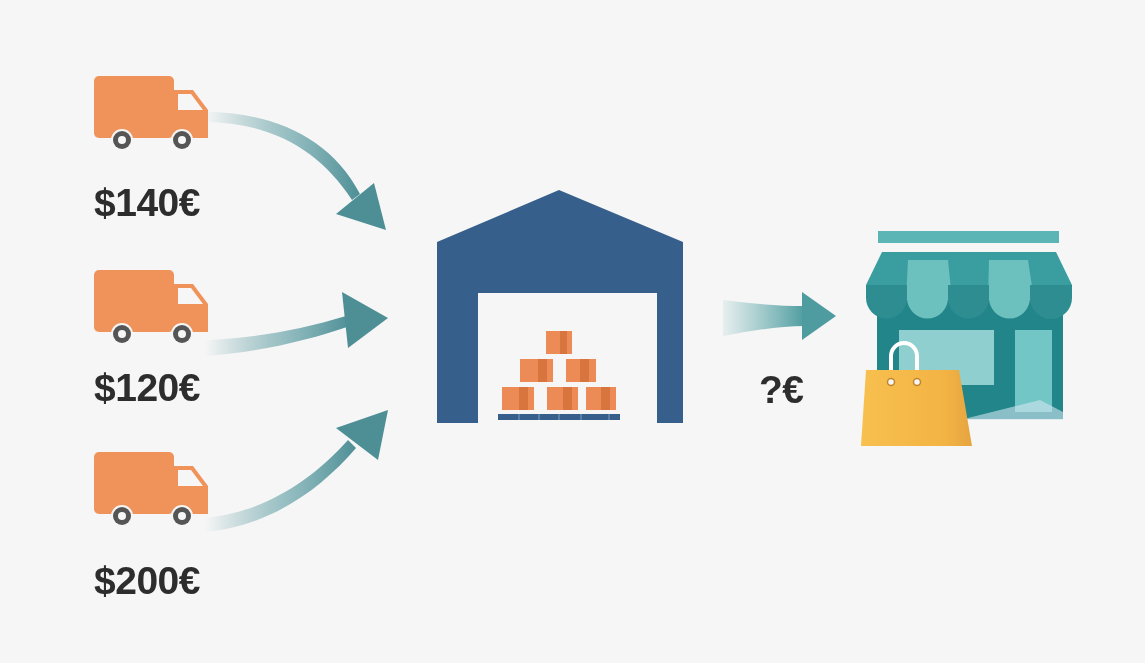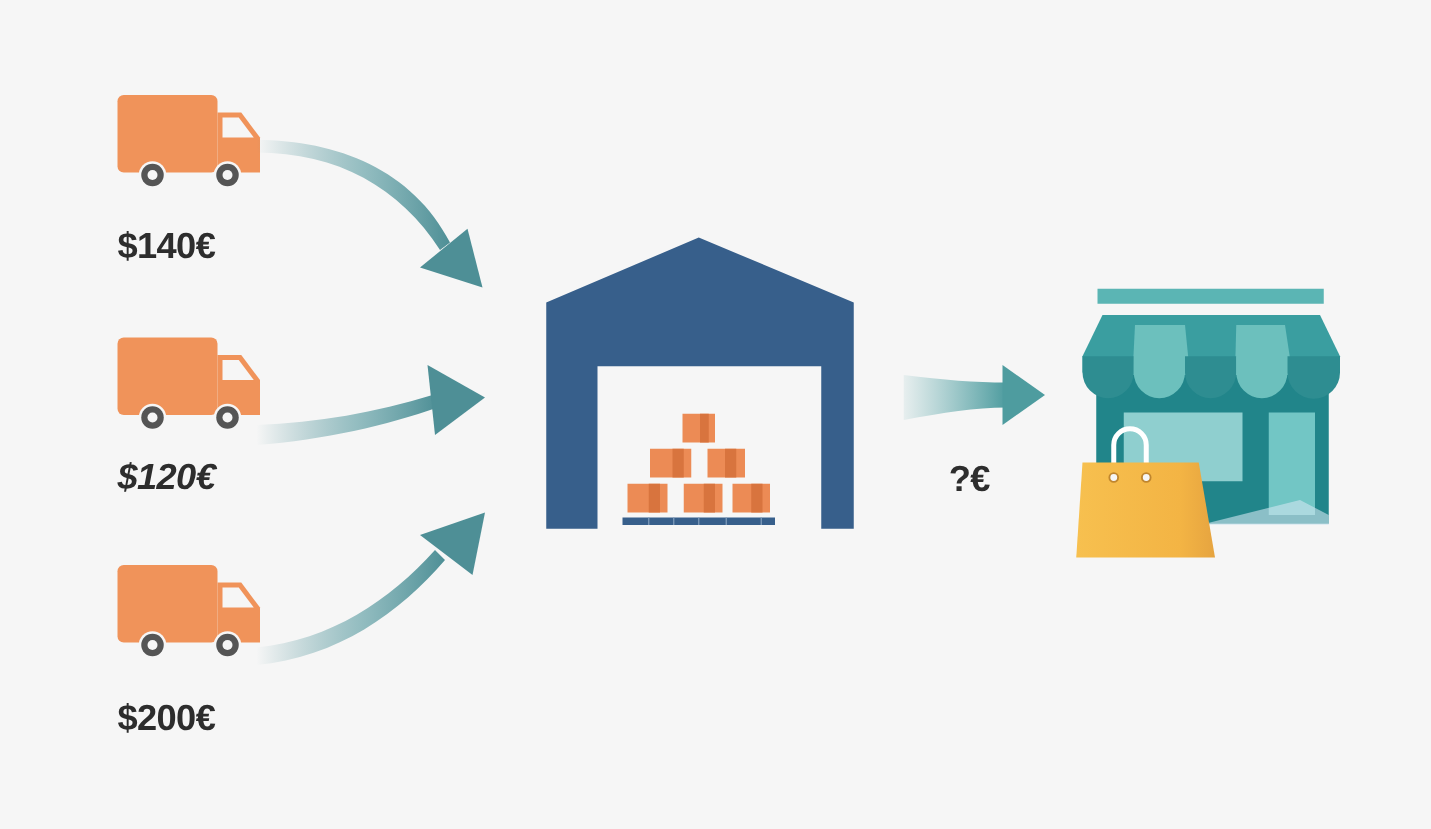--- a/index.html
+++ b/index.html
@@ -1,18 +1,18 @@
 <!DOCTYPE html>
 <html><head>
 <meta charset="utf-8">
 <style>
   html, body { margin: 0; padding: 0; }
   body { width: 1145px; height: 663px; background: #f6f6f6; position: relative; overflow: hidden; font-family: "Liberation Sans", "DejaVu Sans", sans-serif; }
   .layer { position: absolute; left: 0; top: 0; }
-  .price { position: absolute; font-weight: bold; font-size: 29px; color: #2d2d2d; letter-spacing: -0.5px; }
+  .price { position: absolute; font-weight: bold; font-size: 39px; color: #2d2d2d; letter-spacing: -0.5px; }
 </style>
 </head>
 <body>
 
 <svg class="layer" width="1145" height="663" viewBox="0 0 1145 663">
   <defs>
     <linearGradient id="arrowGradA" x1="0" y1="0" x2="1" y2="0">
       <stop offset="0" stop-color="#4e8f96" stop-opacity="0"></stop>
       <stop offset="0.55" stop-color="#6aa5aa" stop-opacity="0.7"></stop>
       <stop offset="1" stop-color="#4e8f96"></stop>
@@ -128,15 +128,15 @@
 
   <g>
     <path d="M891 380 V356 A13 13 0 0 1 917 356 V380" fill="none" stroke="#ffffff" stroke-width="4"></path>
     <path d="M866 370 H959 L972 446 H861 Z" fill="url(#bagGrad)"></path>
     <circle cx="891" cy="382" r="3.5" fill="#f6f6f6" stroke="#c0862e" stroke-width="1.5"></circle>
     <circle cx="917" cy="382" r="3.5" fill="#f6f6f6" stroke="#c0862e" stroke-width="1.5"></circle>
   </g>
 </svg>
 
 <div class="price" style="left:94px; top:181px;">$140€</div>
-<div class="price" style="left:94px; top:366px;font-style:italic;">$120€</div>
+<div class="price" style="left:94px; top:366px;">$120€</div>
 <div class="price" style="left:94px; top:559px;">$200€</div>
 <div class="price" style="left:759px; top:368px;">?€</div>
 
 </body></html>

